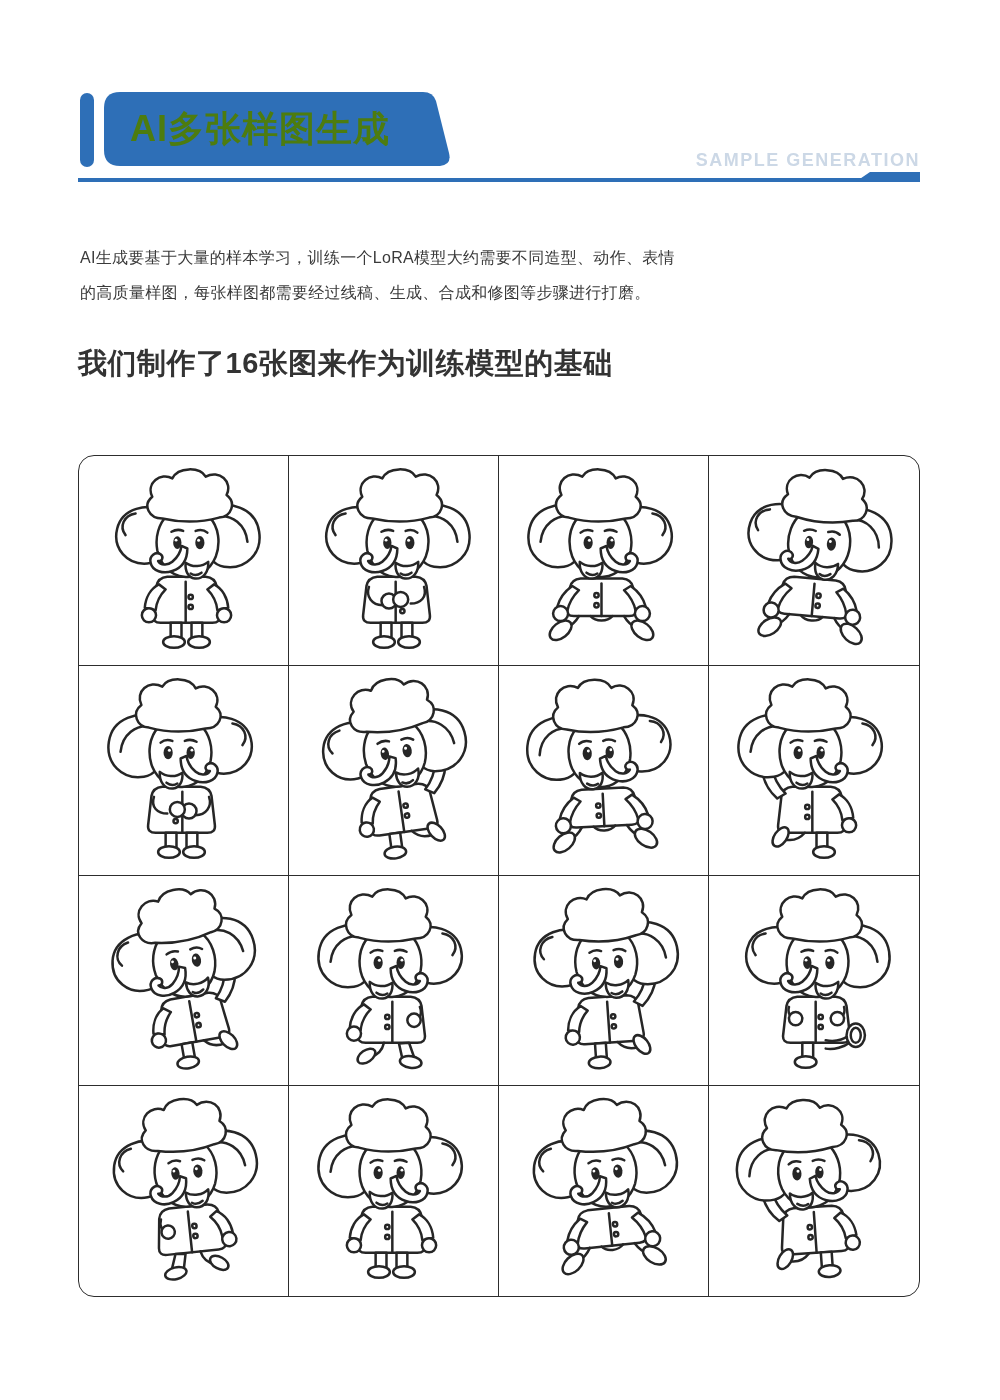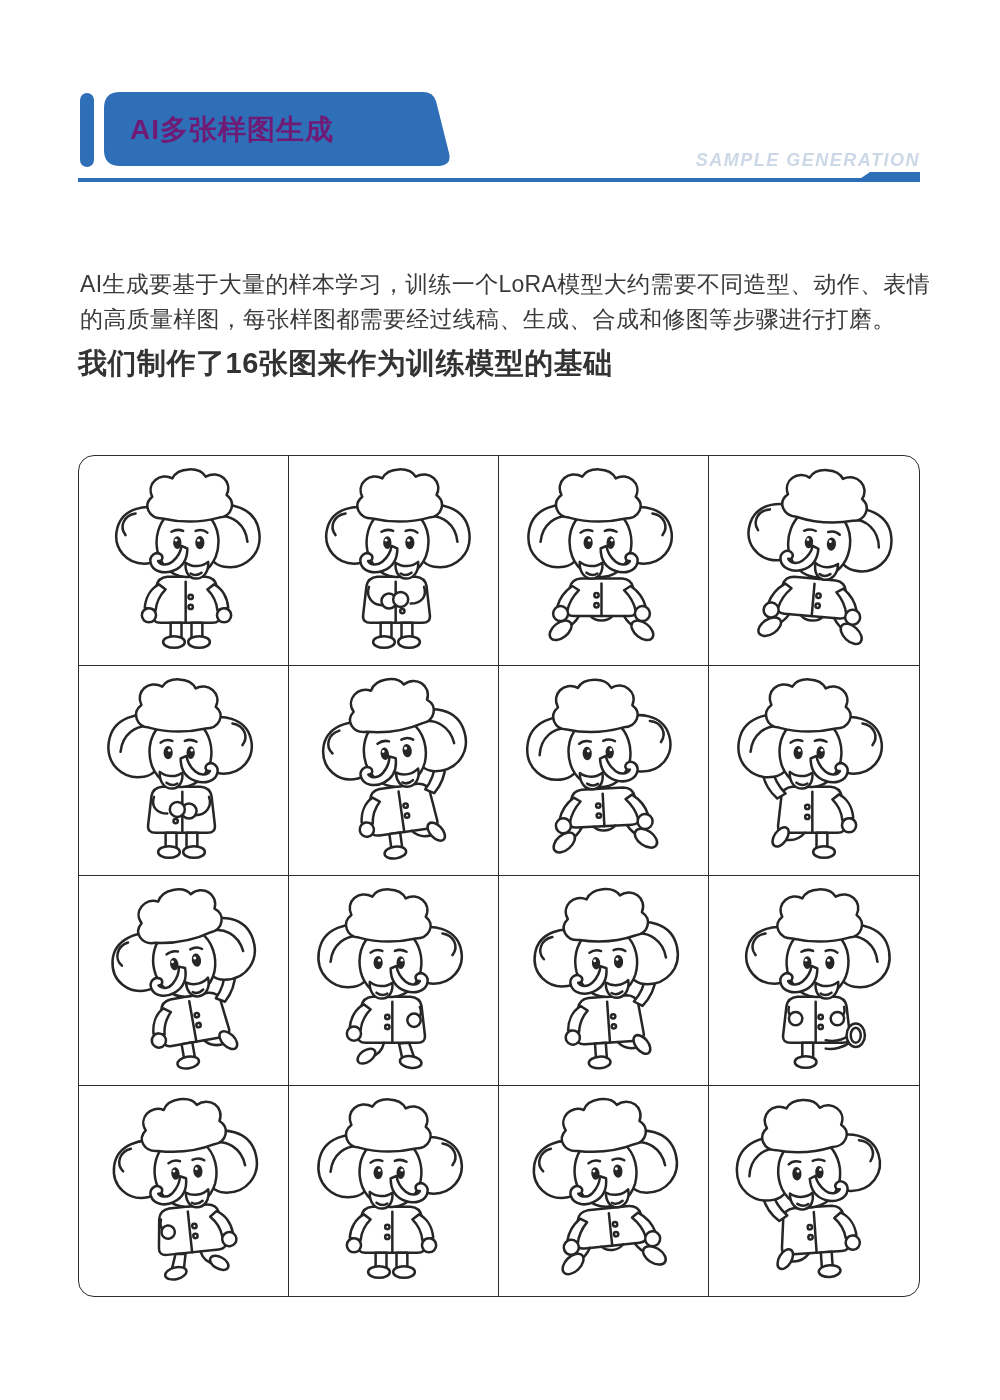--- a/index.html
+++ b/index.html
@@ -20,45 +20,44 @@
   }
   .accent-pill{
     position:absolute;left:80px;top:93px;width:14px;height:74px;
     background:var(--accent);border-radius:7px;
   }
   .banner-wrap{position:absolute;left:103px;top:91px;width:352px;height:78px;}
   .banner-wrap svg{display:block;}
   .banner-title{
     position:absolute;left:27px;top:0;height:77px;
     display:flex;align-items:center;
-    color:#701a75;font-size:28px;font-weight:bold;letter-spacing:1px;
+    color:#4d7c0f;font-size:36px;font-weight:bold;letter-spacing:1px;
     white-space:nowrap;
   }
   .subtitle-en{
     position:absolute;left:78px;top:150px;width:842px;
     text-align:right;
     color:var(--subtitle);
-    font-size:18px;font-weight:bold;font-style:italic;letter-spacing:1.5px;
+    font-size:18px;font-weight:bold;letter-spacing:1.5px;
     white-space:nowrap;
   }
   .divider-line{
     position:absolute;left:78px;top:177.5px;width:842px;height:4px;
     background:var(--accent);
   }
   .divider-thick{
     position:absolute;left:856px;top:172px;width:64px;height:9.5px;
     background:var(--accent);
     clip-path:polygon(14px 0,100% 0,100% 100%,0 100%);
   }
   .intro-paragraph{
     position:absolute;left:80px;top:240px;width:866px;
-    font-size:23px;line-height:35px;color:var(--body-ink);
+    font-size:16px;line-height:35px;color:var(--body-ink);
     letter-spacing:0.3px;
     white-space:pre-line;
-    margin-top:27px;
   }
   .section-heading{
     position:absolute;left:78px;top:340px;
     font-size:29px;line-height:46px;font-weight:bold;color:var(--ink);
     letter-spacing:0.5px;white-space:nowrap;
   }
   .sample-grid{
     position:absolute;left:78px;top:455px;width:842px;height:842px;
     border:1.4px solid var(--line);
     border-radius:16px;

